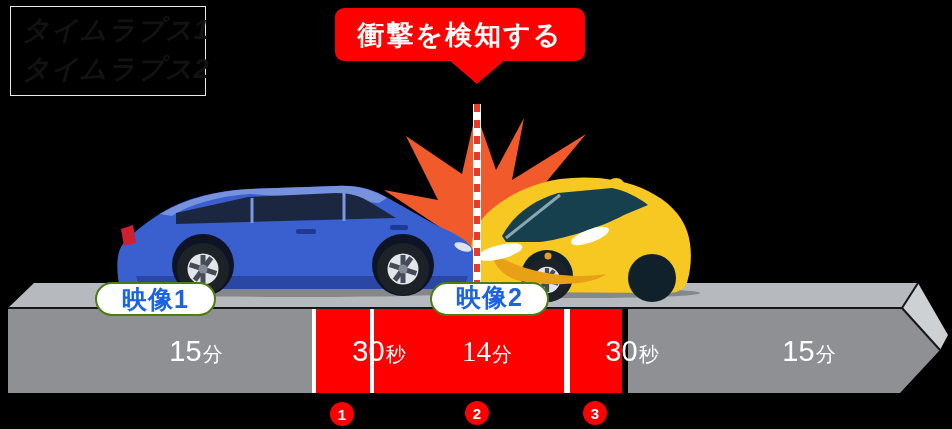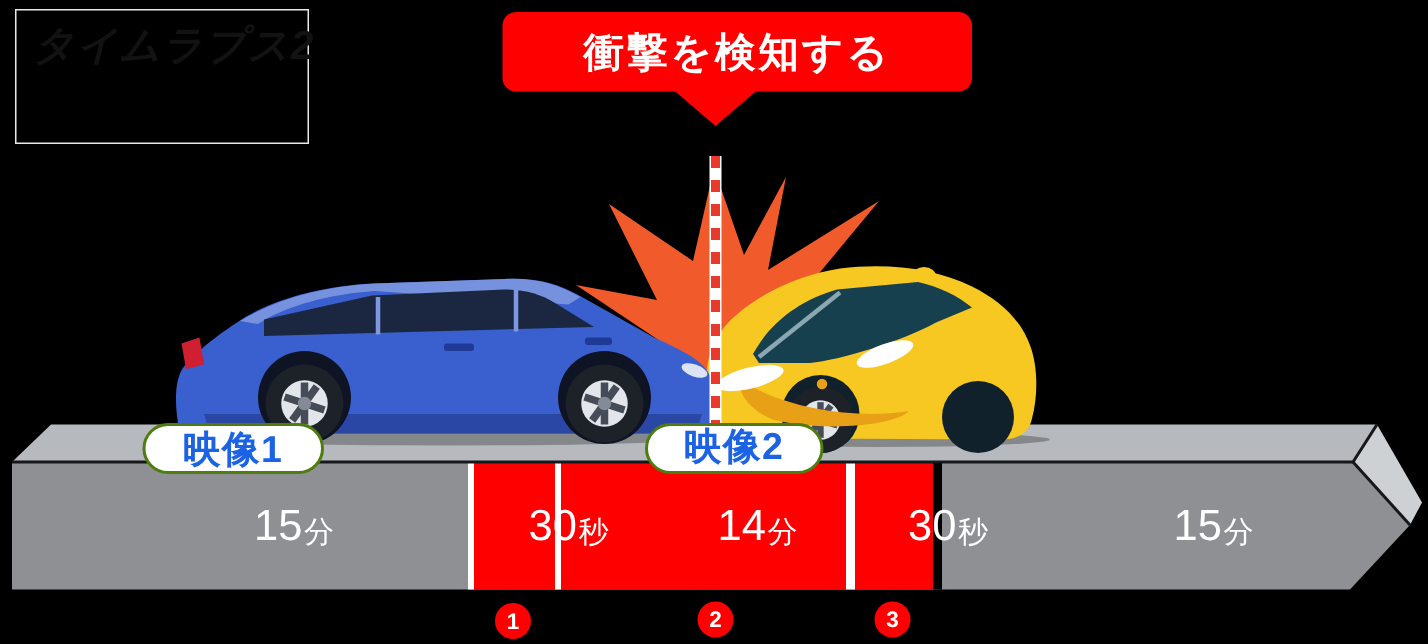--- a/index.html
+++ b/index.html
@@ -5,21 +5,21 @@
   html,body{margin:0;padding:0;background:#000;}
   #stage{position:relative;width:952px;height:429px;background:#000;overflow:hidden;
          font-family:"Liberation Sans","DejaVu Sans",sans-serif;}
   .abs{position:absolute;}
   
   .info-box{left:10px;top:6px;width:183px;height:84px;border:1.5px solid #e9e9e9;background:#000;
             padding:4px 0 0 11px;box-sizing:content-box;}
   .info-line{font-size:27px;font-weight:bold;font-style:italic;color:#121212;line-height:39px;
              letter-spacing:1px;white-space:nowrap;}
   
-  .callout{left:335px;top:8px;width:313px;height:53px;background:#ff0000;border-radius:9px;
+  .callout{left:335px;top:8px;width:250px;height:53px;background:#ff0000;border-radius:9px;
            display:flex;align-items:center;justify-content:center;z-index:6;}
   .callout-label{color:#fff;font-size:27px;font-weight:bold;letter-spacing:2px;}
   .callout-tri{left:449px;top:60px;width:0;height:0;border-left:28px solid transparent;
                border-right:28px solid transparent;border-top:24px solid #ff0000;z-index:6;}
   
   .impact-line{left:473px;top:104px;width:8px;height:179px;background:#fff;z-index:3;
                display:flex;justify-content:center;}
   .impact-line-inner{width:6px;height:100%;
       background:repeating-linear-gradient(180deg,#e8392b 0 8px,#ffffff 8px 16px);}
   
@@ -119,37 +119,38 @@
       <use href="#wheel" transform="translate(203,269)"></use>
       <use href="#wheel" transform="translate(403,269)"></use>
     </g>
   </svg>
 
   <div class="abs impact-line">
     <div class="impact-line-inner"></div>
   </div>
 
   <div class="abs info-box">
+    <div class="info-line">タイムラプス1</div>
     <div class="info-line">タイムラプス2</div>
   </div>
 
   <div class="abs callout">
     <span class="callout-label">衝撃を検知する</span>
   </div>
   <div class="abs callout-tri"></div>
 
   <div class="abs seg-label" style="left:160px;">
     <span class="seg-num">15</span>
       <span class="seg-unit">分</span>
   </div>
   <div class="abs seg-label" style="left:343px;">
     <span class="seg-num">30</span>
       <span class="seg-unit">秒</span>
   </div>
-  <div class="abs seg-label" style="left:469px;">
+  <div class="abs seg-label" style="left:451px;font-family:Liberation Serif, serif;">
     <span class="seg-num">14</span>
       <span class="seg-unit">分</span>
   </div>
   <div class="abs seg-label" style="left:596px;">
     <span class="seg-num">30</span>
       <span class="seg-unit">秒</span>
   </div>
   <div class="abs seg-label" style="left:773px;">
     <span class="seg-num">15</span>
       <span class="seg-unit">分</span>

